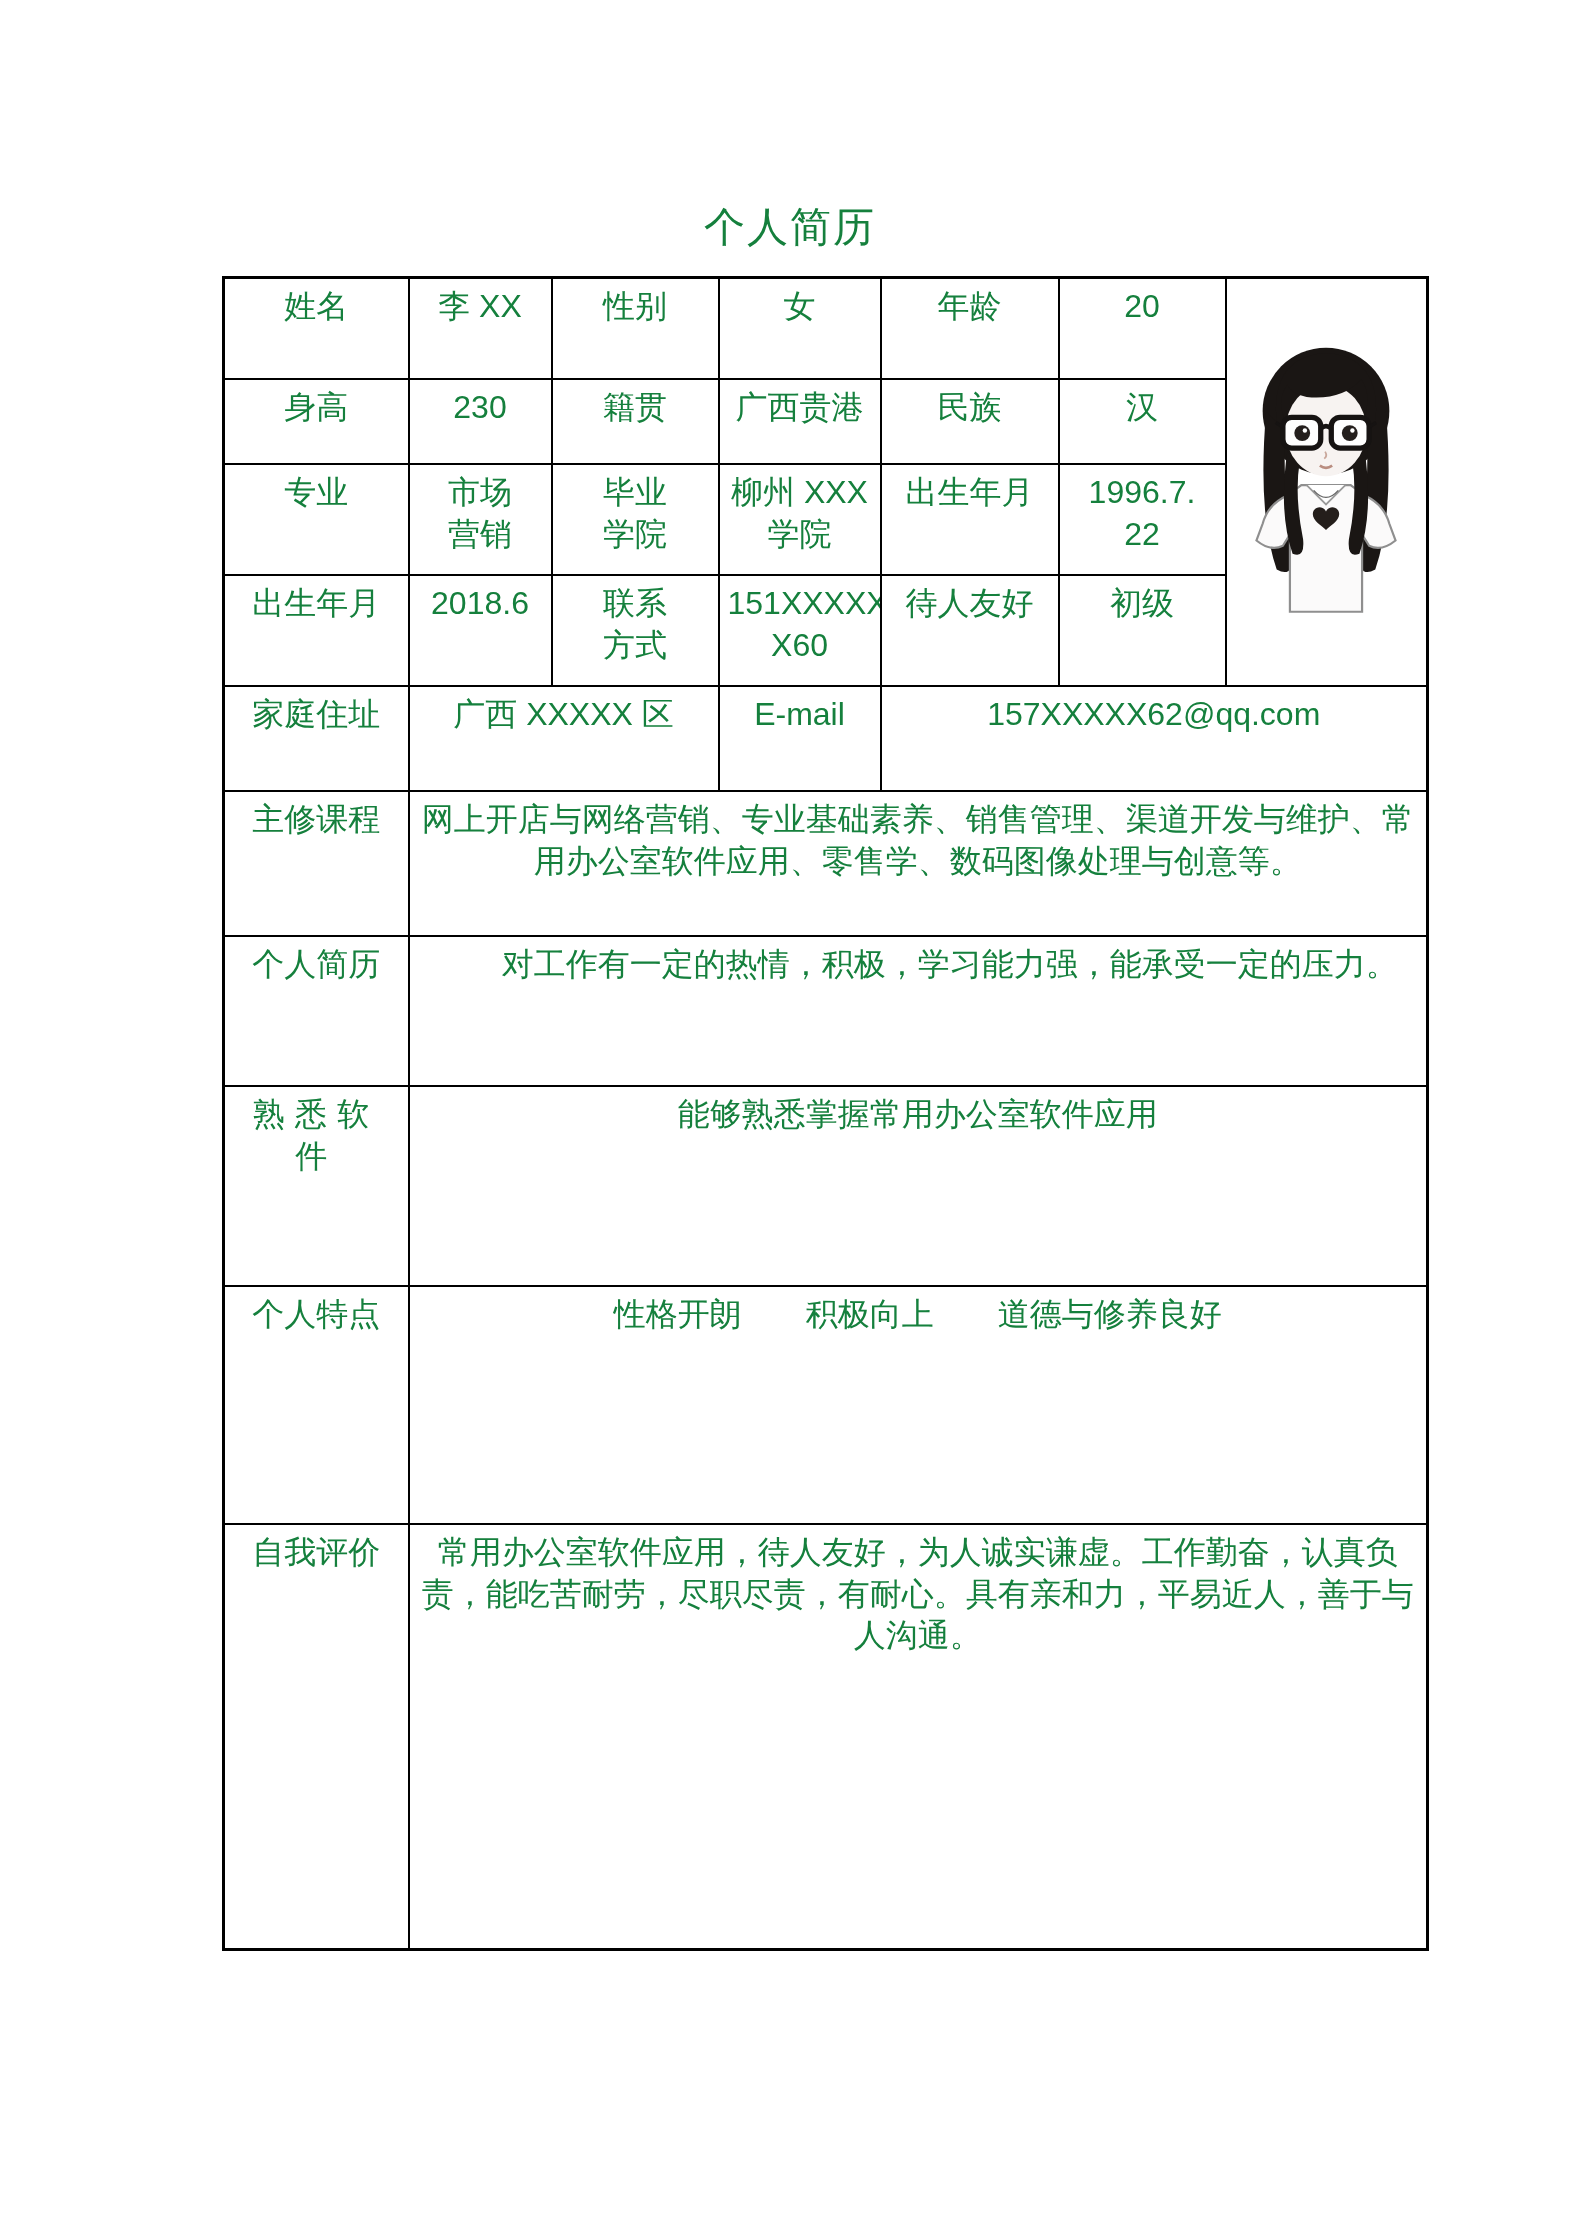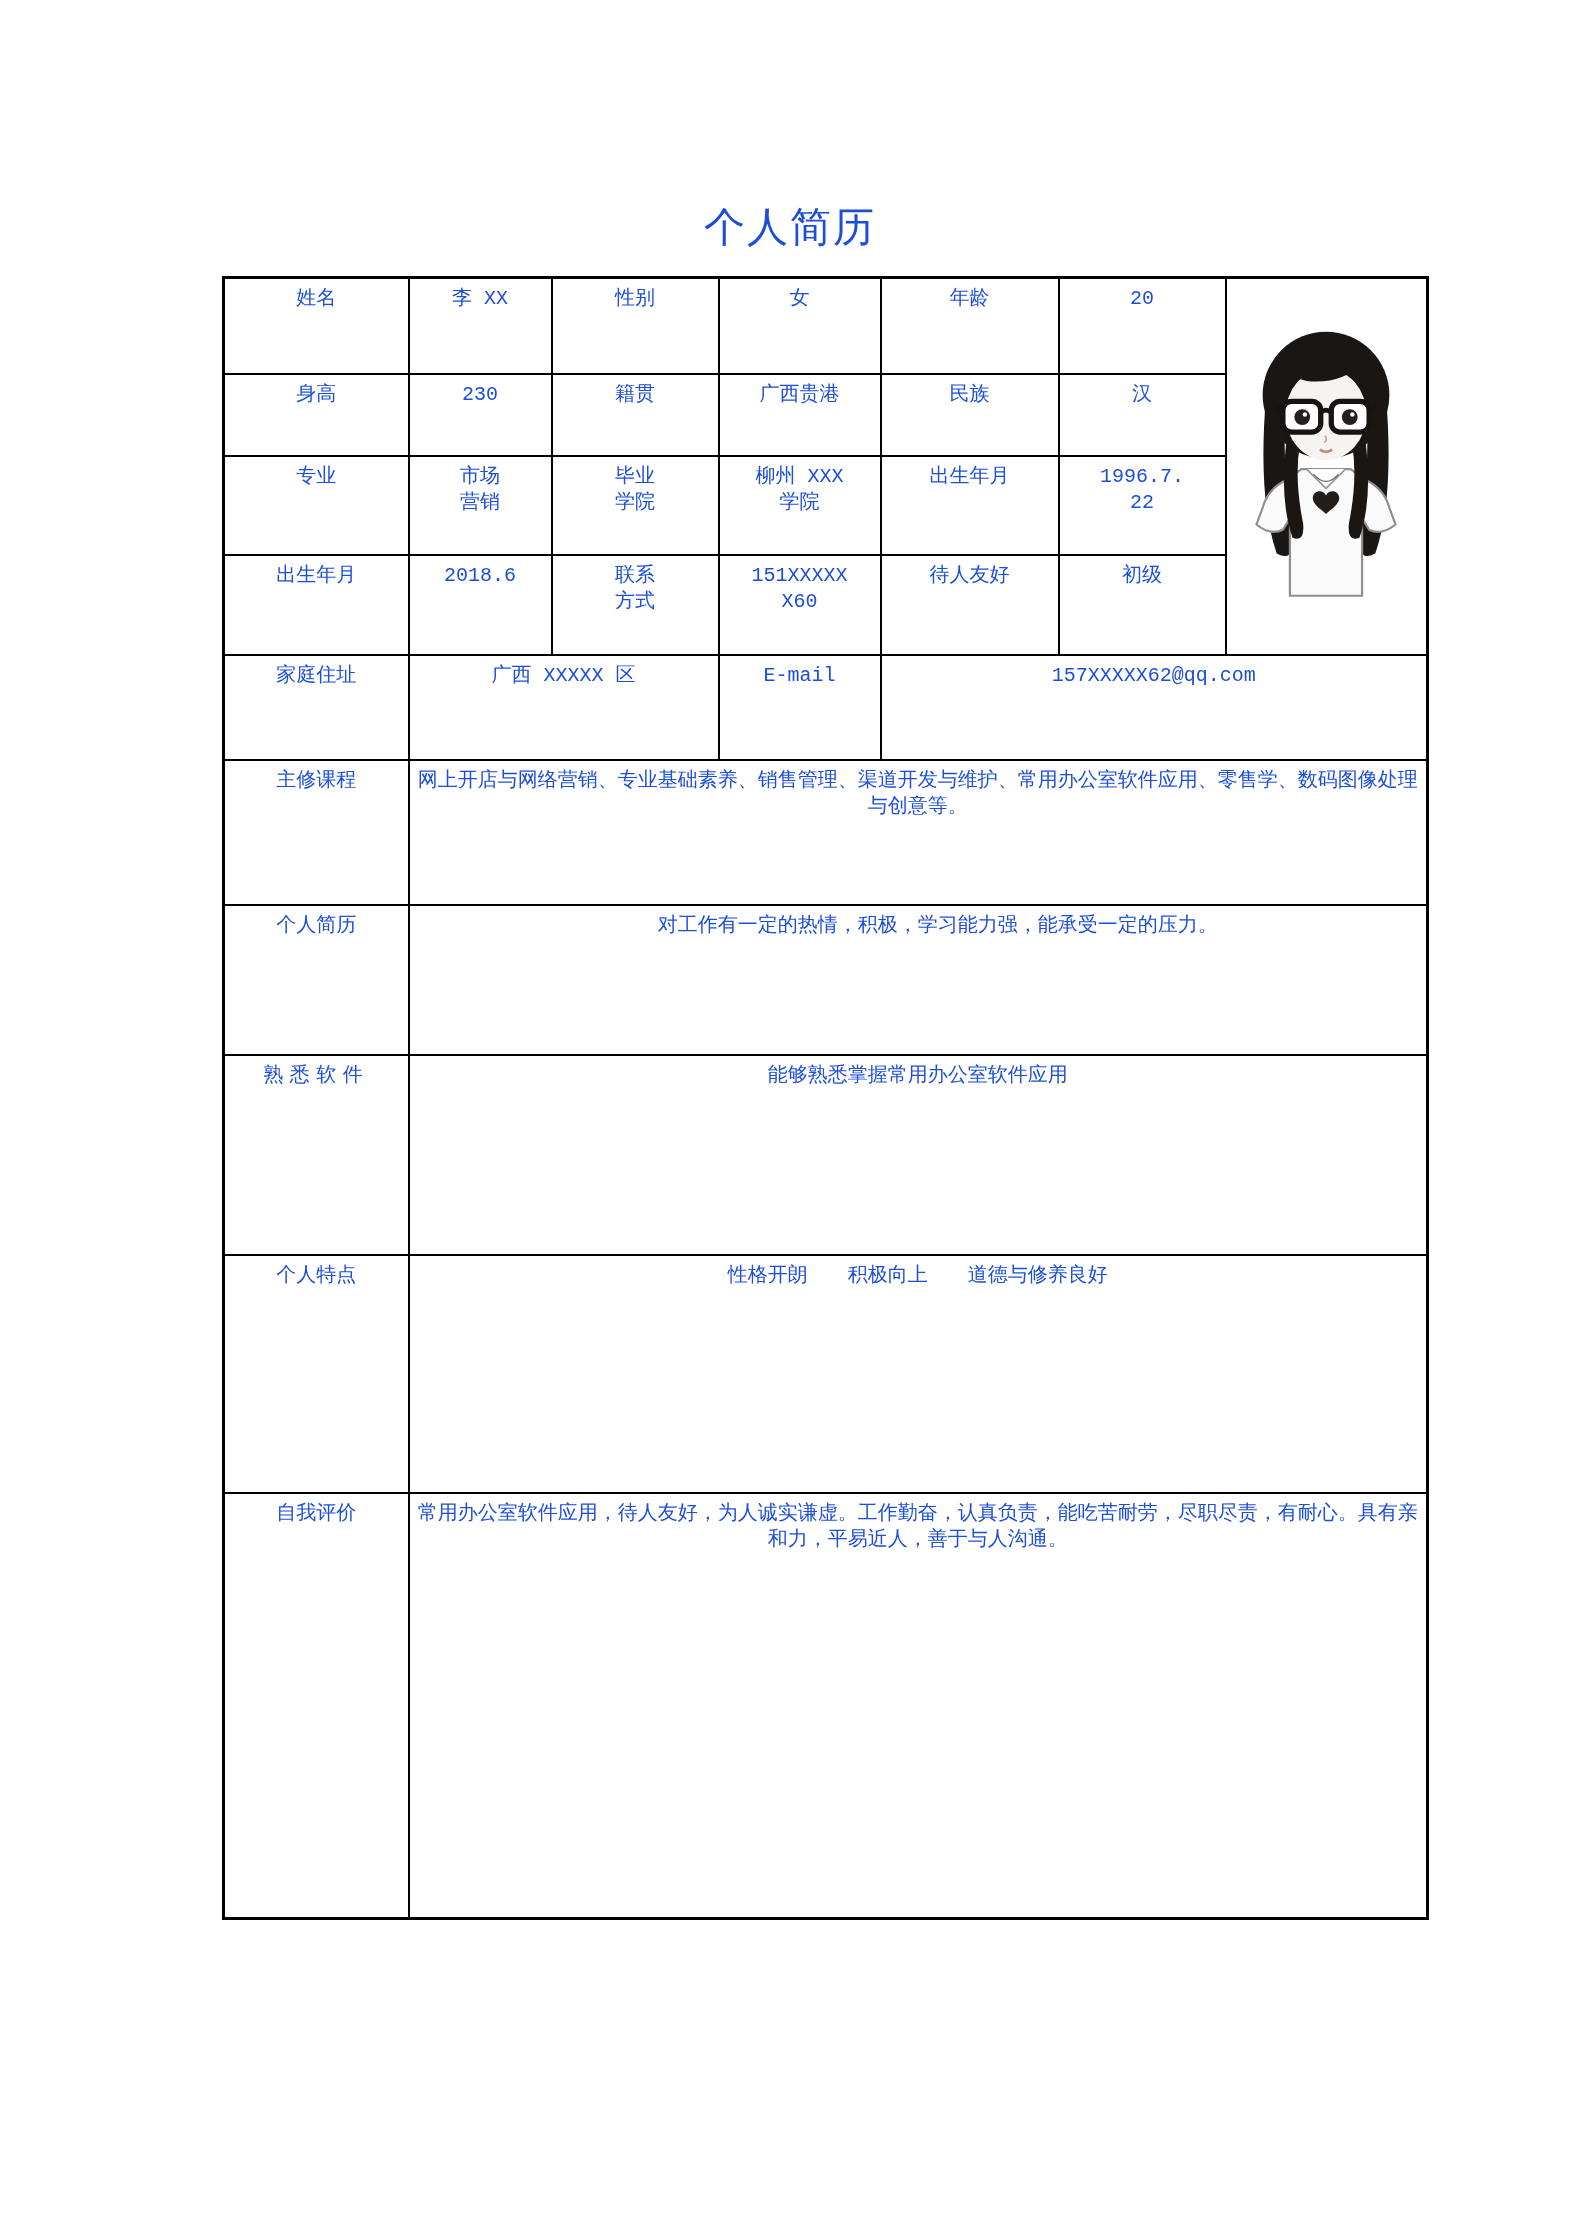--- a/index.html
+++ b/index.html
@@ -1,21 +1,21 @@
 <!DOCTYPE html>
 <html><head>
 <meta charset="utf-8">
 <style>
   html,body{margin:0;padding:0;background:#ffffff;}
   .page{
     position:relative;
     width:1580px;height:2237px;
     background:#ffffff;
-    font-family:Liberation Mono, monospace;
-    color:#1d4ed8;
+    font-family:Liberation Sans, sans-serif;
+    color:#15803d;
   }
   .title{
     position:absolute;
     top:200px;left:0;width:100%;
     margin:0;
     text-align:center;
     font-size:41px;
     font-weight:normal;
     letter-spacing:2px;
   }
@@ -25,21 +25,21 @@
     width:1204px;
     border-collapse:collapse;
     table-layout:fixed;
     border:3px solid #000;
   }
   table.resume td{
     border:2px solid #000;
     vertical-align:top;
     text-align:center;
     padding:7px 8px 0 8px;
-    font-size:20px;
+    font-size:32px;
     line-height:1.3;
     white-space:pre-line;
     overflow:hidden;
   }
   tr.r1{height:84px;}  tr.r2{height:71px;}  tr.r3{height:86px;}
   tr.r4{height:87px;}  tr.r5{height:105px;} tr.r6{height:145px;}
   tr.r7{height:150px;} tr.r8{height:200px;} tr.r9{height:238px;}
   tr.r10{height:425px;margin-top:33px;}
   td.left{text-align:left;padding-left:10px;}
   td.spread{letter-spacing:0.32em;}

